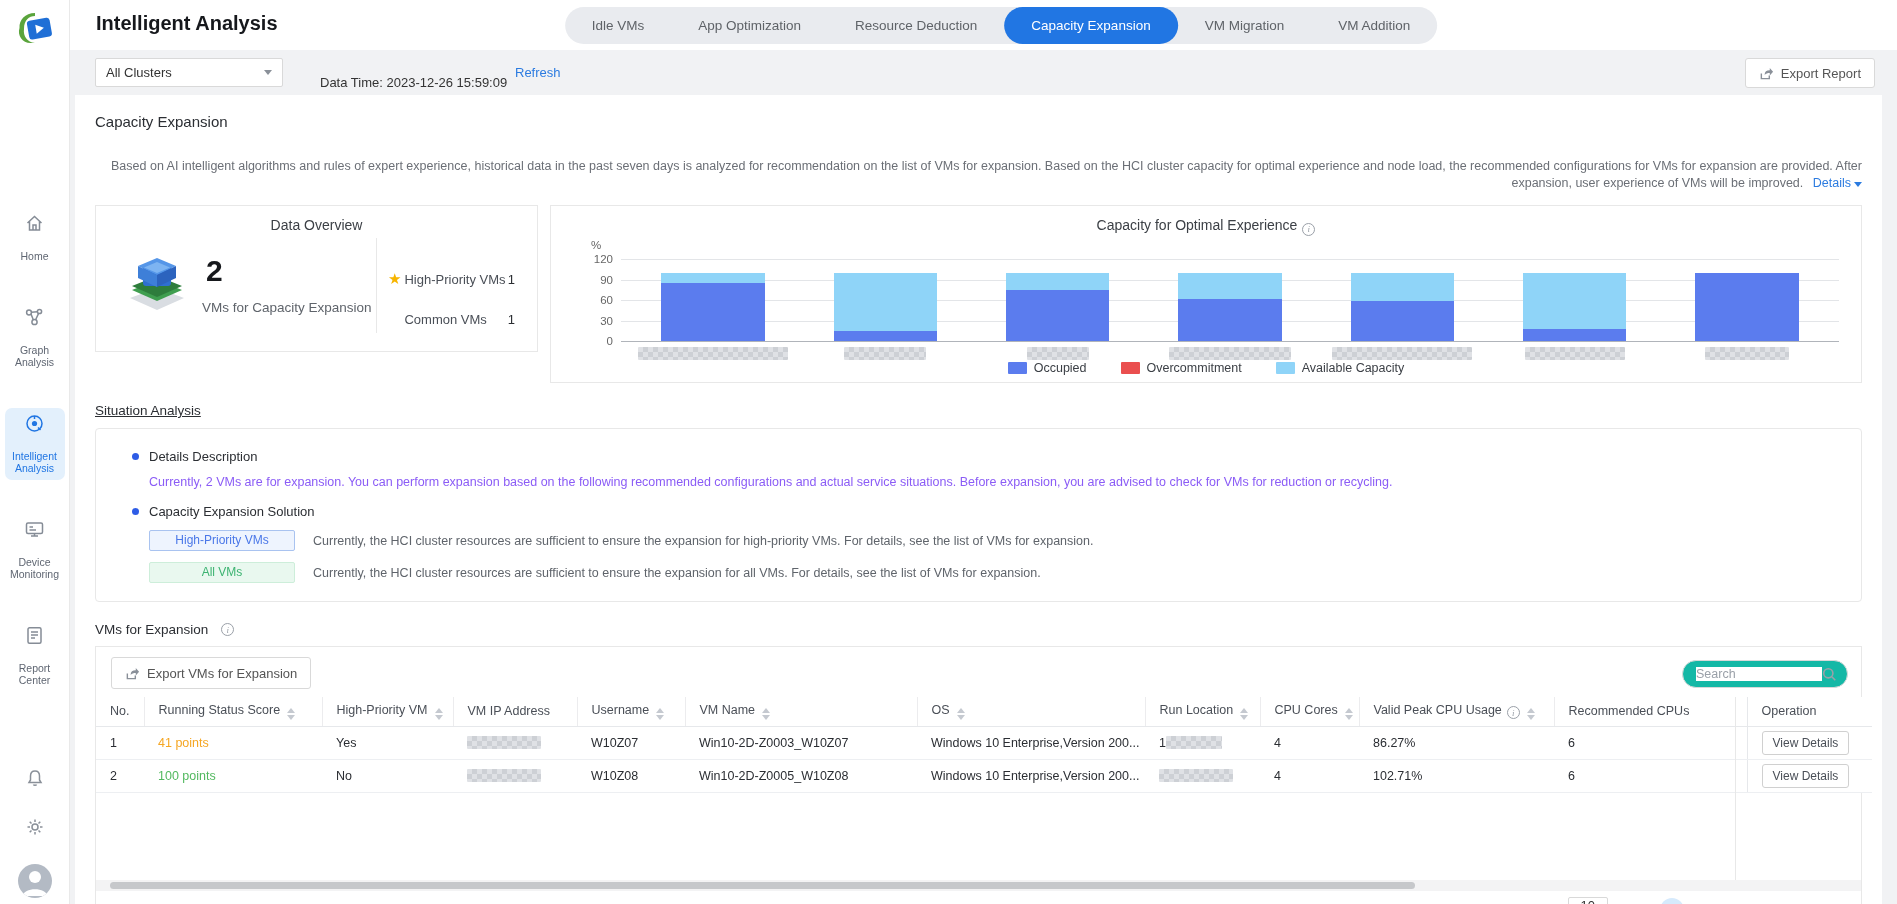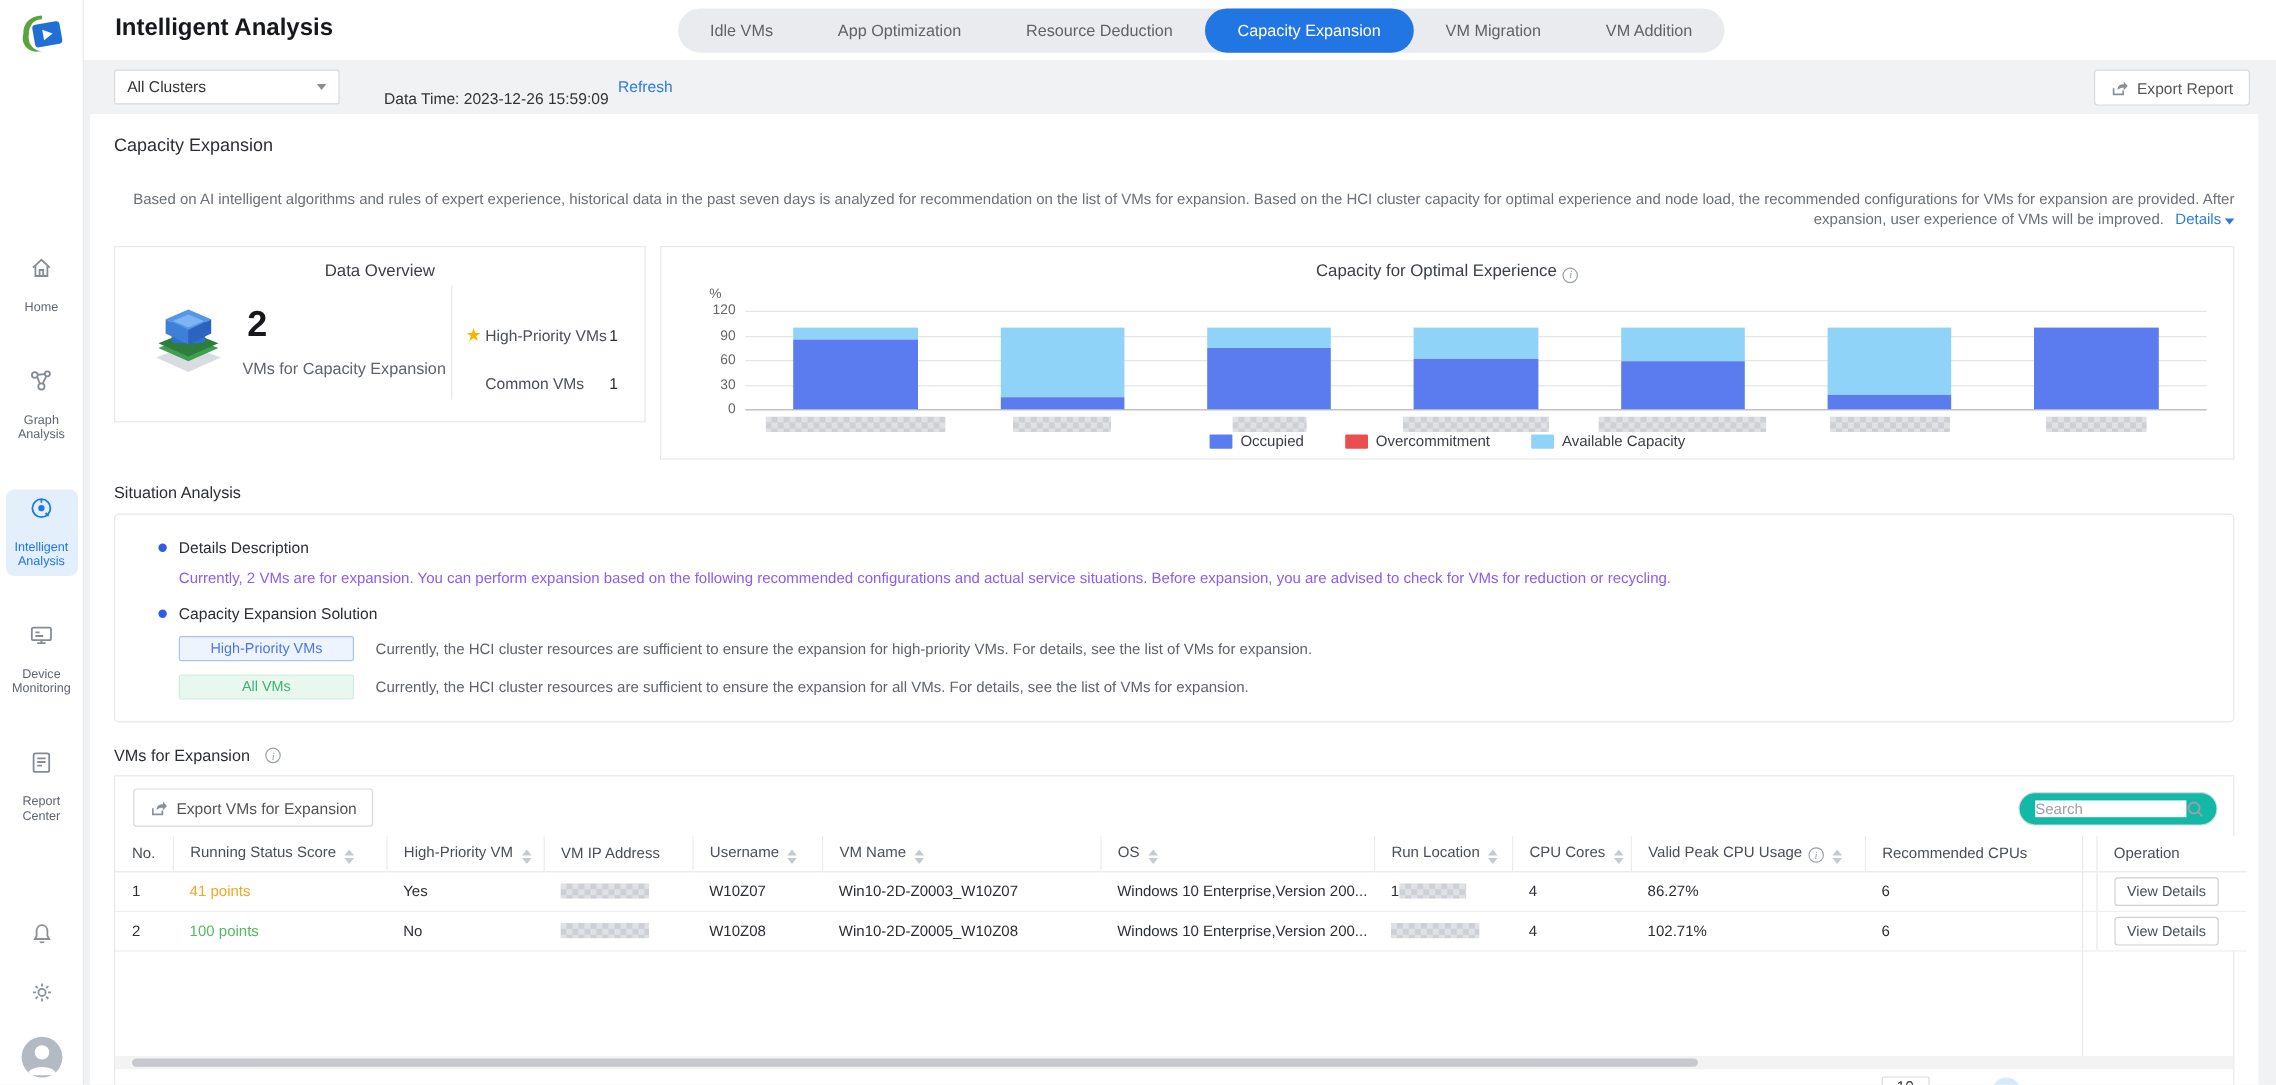--- a/index.html
+++ b/index.html
@@ -75,21 +75,21 @@
   .bar-stack { width:60%; max-width:106px; height:100%; display:flex; flex-direction:column-reverse; justify-content:flex-start; }
   .bar-seg { width:100%; }
   .xlabels-row { position:absolute; left:76px; right:28px; top:141px; display:flex; }
   .xlabel-slot { flex:1; display:flex; align-items:center; justify-content:center; gap:2px; font-size:11px; color:#8a8f99; }
   .redacted { display:inline-block; height:13px; border-radius:1px; background:repeating-conic-gradient(#cdd0d5 0% 25%, #dfe1e5 0% 50%); background-size:10px 10px; }
   .legend-row { position:absolute; left:0; right:0; top:155px; display:flex; justify-content:center; gap:34px; }
   .legend-item { display:flex; align-items:center; gap:7px; font-size:12.5px; color:#3c4046; }
   .legend-swatch { width:19px; height:12px; border-radius:1px; }
 
   
-  .sa-title { font-size:13.5px; color:#2b2e33; margin-top:20px; }
+  .sa-title { font-size:13.5px; color:#2b2e33; margin-top:20px;text-decoration:underline; }
   .sa-card { margin-top:10px; border:1px solid #e8e8e8; border-radius:4px; padding:20px 0 18px 36px; }
   .bullet-line { display:flex; align-items:center; gap:10px; font-size:13px; color:#2b2e33; }
   .bullet-dot { width:7px; height:7px; border-radius:50%; background:#2e5ce6; flex:none; }
   .sa-para { margin:11px 0 15px 17px; font-size:12.5px; color:#8b5cf6; }
   .sol-row { display:flex; align-items:center; margin:11px 0 0 17px; }
   .sol-badge { width:146px; height:21px; line-height:19px; text-align:center; font-size:12px; border-radius:2px; border:1px solid transparent; flex:none; }
   .sol-text { margin-left:18px; font-size:12.5px; color:#5f646b; }
 
   
   .tbl-title-row { display:flex; align-items:center; gap:8px; margin-top:20px; }

